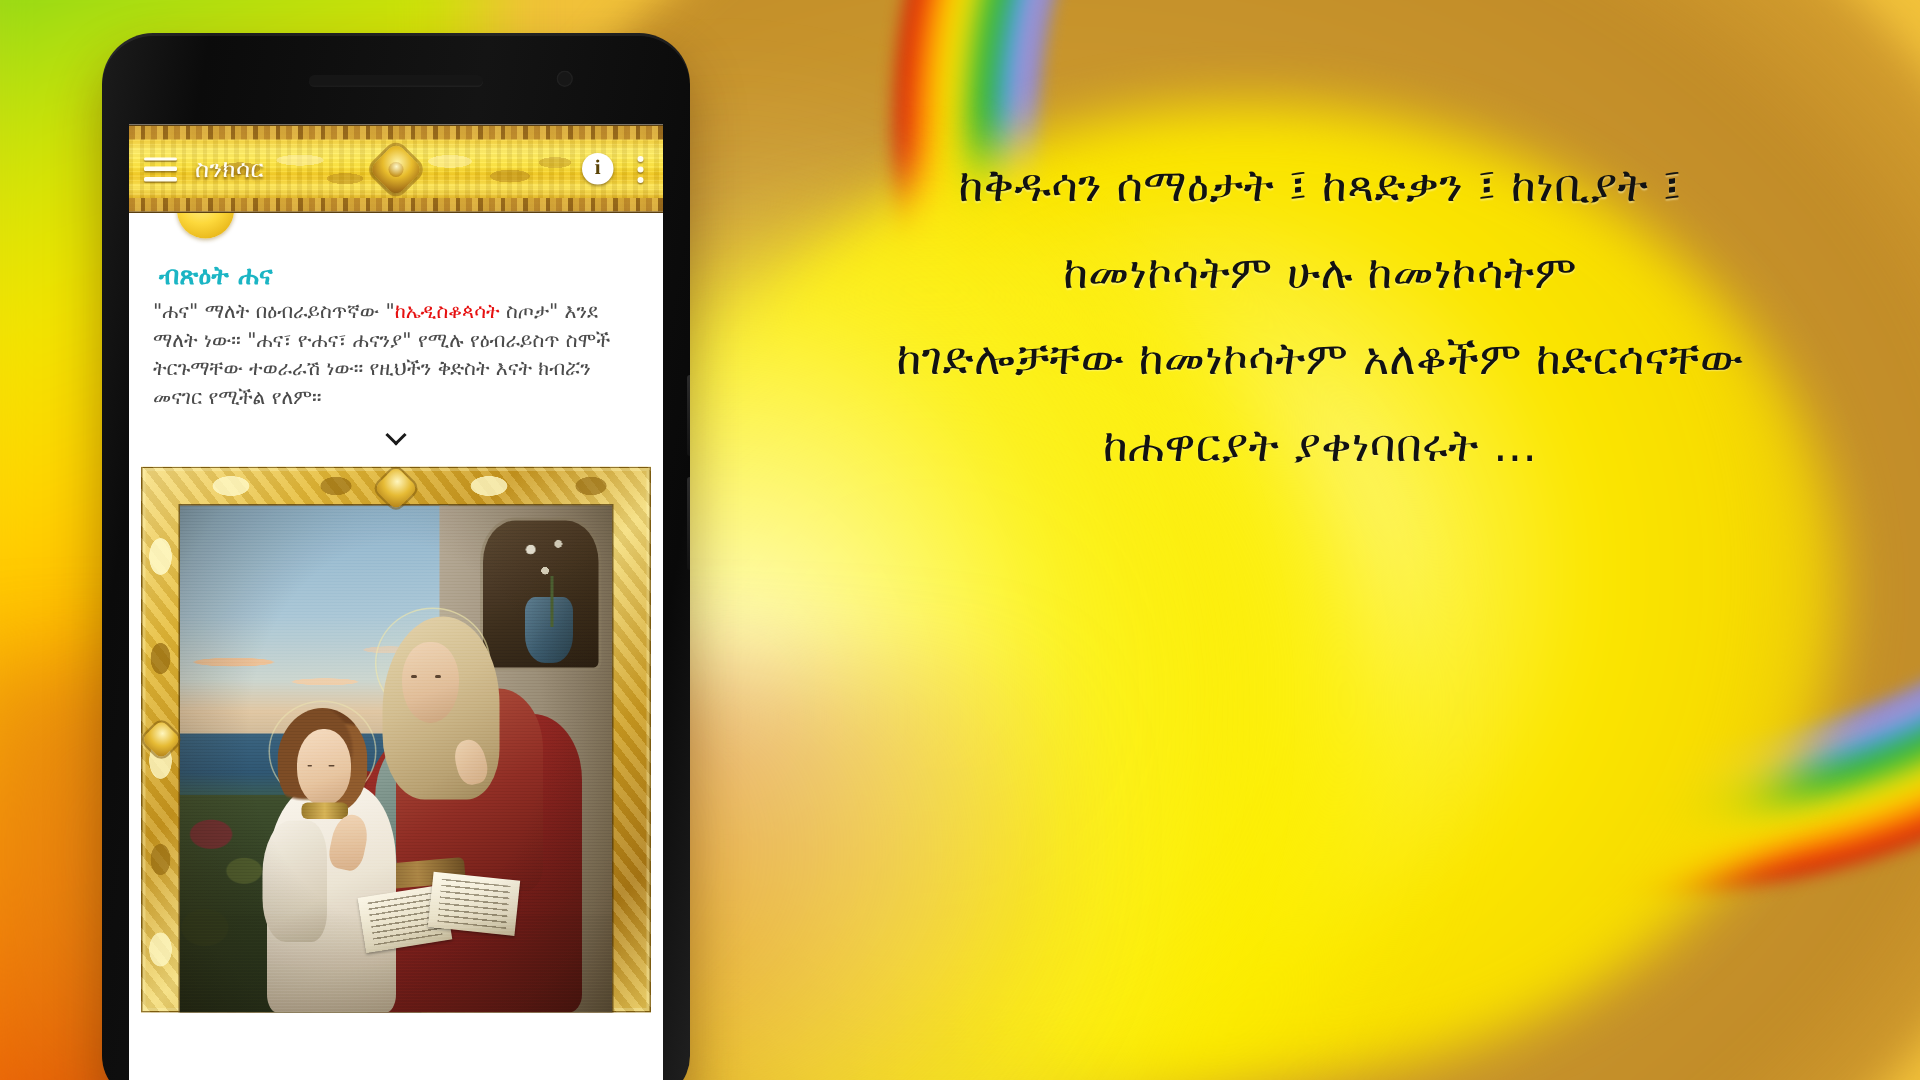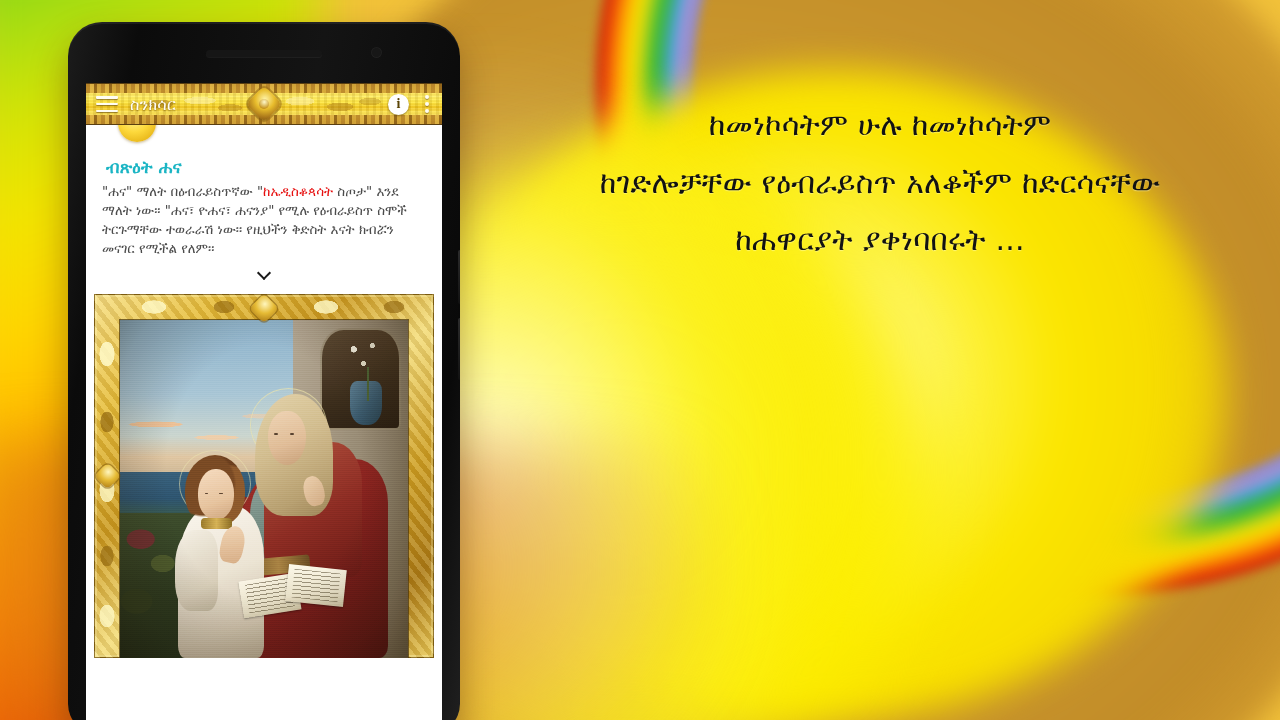--- a/index.html
+++ b/index.html
@@ -110,21 +110,21 @@
   
   #screen {
     position:absolute; left:18px; top:61px;
     width:356px; height:640px;
     background:#ffffff;
     overflow:hidden;
   }
 
   
   #appbar {
-    position:relative; height:42px; width:100%;
+    position:relative; height:59px; width:100%;
     background:
       linear-gradient(180deg,
         #9a6f22 0%, #c89a2a 6%, #f6d33c 16%, #fff06a 30%,
         #ffe840 46%, #f3c81c 58%, #ffe95a 72%, #e0ad17 88%,
         #9a6f22 100%);
     border-top:1px solid #5a3f10;
     border-bottom:1px solid #5a3f10;
     display:flex; align-items:center;
     overflow:hidden;
     text-align:right;
@@ -623,16 +623,17 @@
             <div class="pt-grain"></div>
           </div>
         </div>
 
       </div>
     </div>
   </div>
 </div>
 
 <div id="right-text">
+  <p>ከቅዱሳን ሰማዕታት ፤ ከጻድቃን ፤  ከነቢያት ፤</p>
   <p>ከመነኮሳትም ሁሉ ከመነኮሳትም</p>
-  <p>ከገድሎቻቸው  የዕብራይስጥ አለቆችም ከድርሳናቸው</p>
+  <p>ከገድሎቻቸው  ከመነኮሳትም አለቆችም ከድርሳናቸው</p>
   <p>ከሐዋርያት ያቀነባበሩት  ...</p>
 </div>
 
 </body></html>

